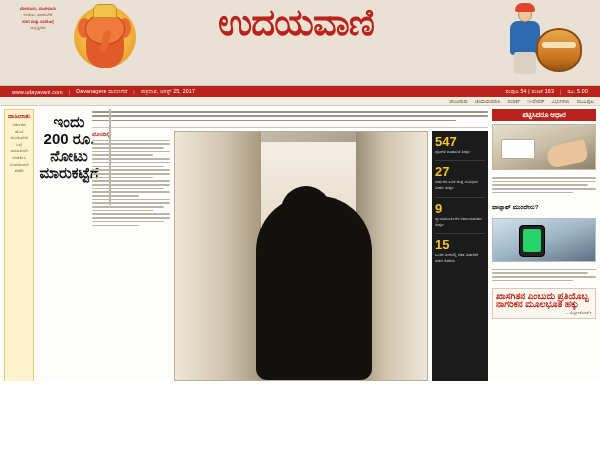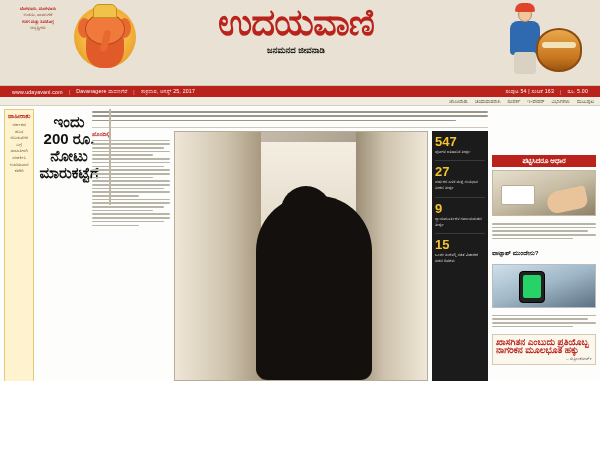--- a/index.html
+++ b/index.html
@@ -257,21 +257,21 @@
     padding:4px 3px;
     display:flex; flex-direction:column; gap:5px;
   }
   .stat .num {
     font-size:13px; font-weight:bold; color:#f2c230; line-height:13px;
   }
   .stat .lbl { font-size:4.2px; color:#e6e1d6; line-height:1.5; margin-top:1px; }
   .stat.sep { border-top:1px solid #3a3a3a; padding-top:4px; }
 
   
-  .rright { width:104px; flex:0 0 104px; display:flex; flex-direction:column; gap:3px;margin-top:46px; }
+  .rright { width:104px; flex:0 0 104px; display:flex; flex-direction:column; gap:3px; }
   .rr-head {
     background:#b9231b; color:#fff; font-size:7px; font-weight:bold;
     padding:2px 3px; text-align:center;
   }
   .rr-photo1 {
     height:46px;
     background:linear-gradient(160deg,#e7e0cf 0%,#c7bca4 50%,#8d8268 100%);
     border:1px solid #c2b9a4; position:relative; overflow:hidden;
   }
   .rr-photo1 .hand {
@@ -347,21 +347,20 @@
       <div class="ear-l"></div>
       <div class="ear-r"></div>
       <div class="body"></div>
       <div class="head"></div>
       <div class="trunk"></div>
       <div class="crown"></div>
     </div>
 
     <div class="title-wrap">
       <div class="paper-title">ಉದಯವಾಣಿ</div>
-      <div class="paper-tagline">ಜನಮನದ ಜೀವನಾಡಿ</div>
     </div>
 
     <div class="drummer">
       <div class="man-body"></div>
       <div class="man-leg"></div>
       <div class="man-head"></div>
       <div class="turban"></div>
       <div class="drum"></div>
       <div class="drum-band"></div>
     </div>

